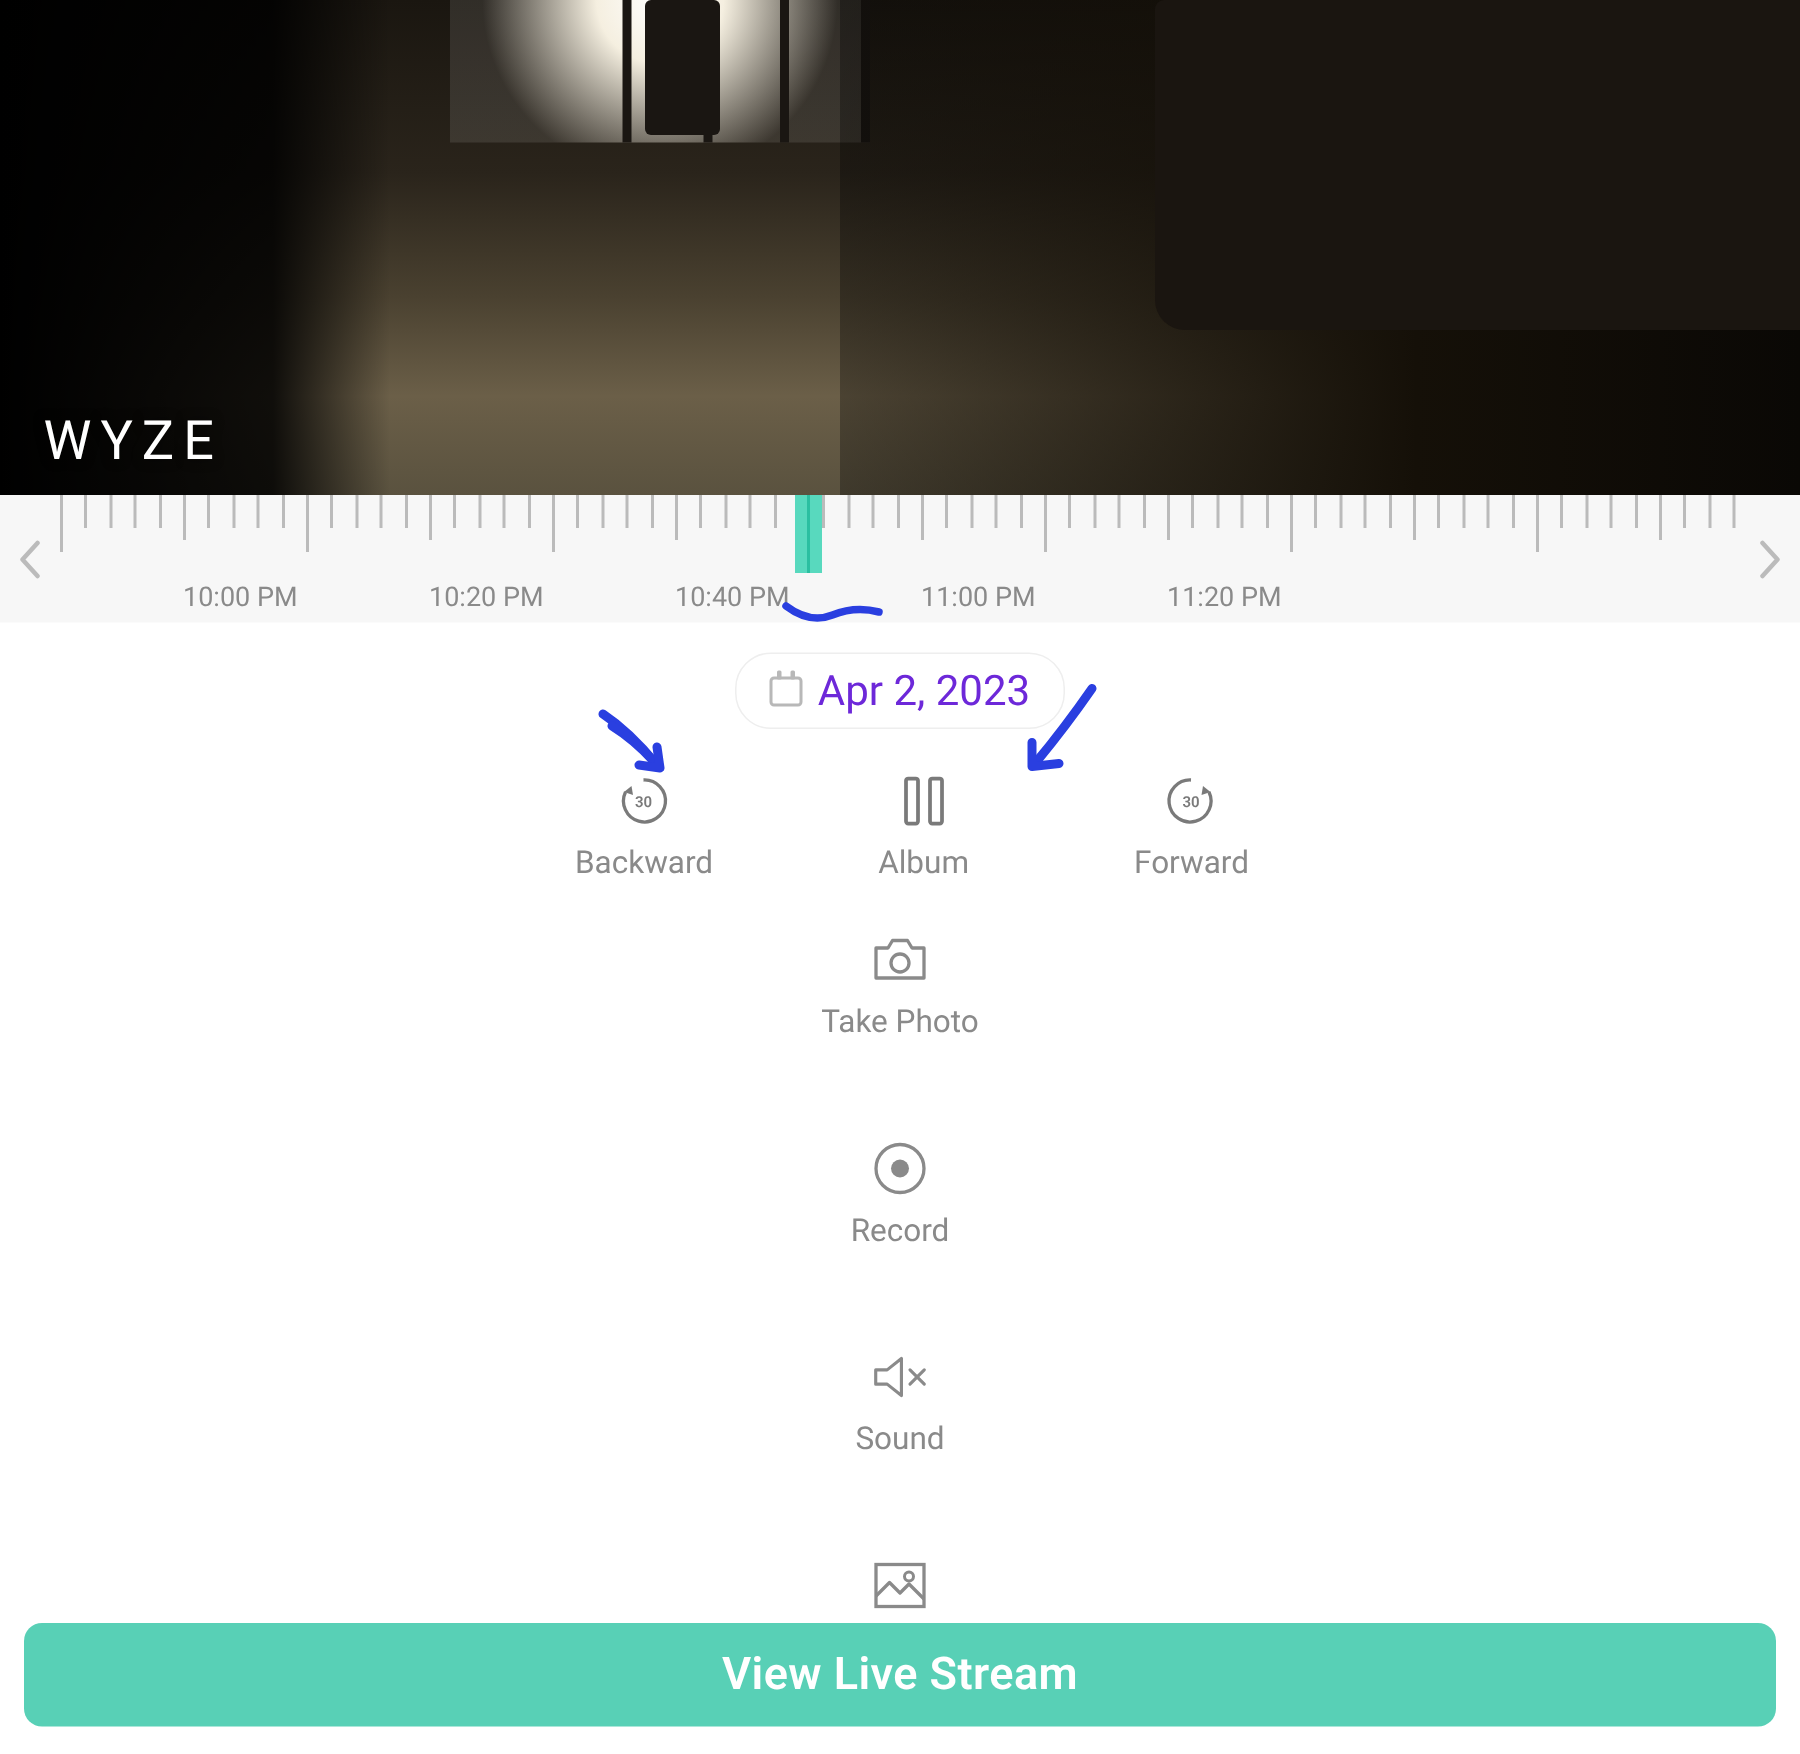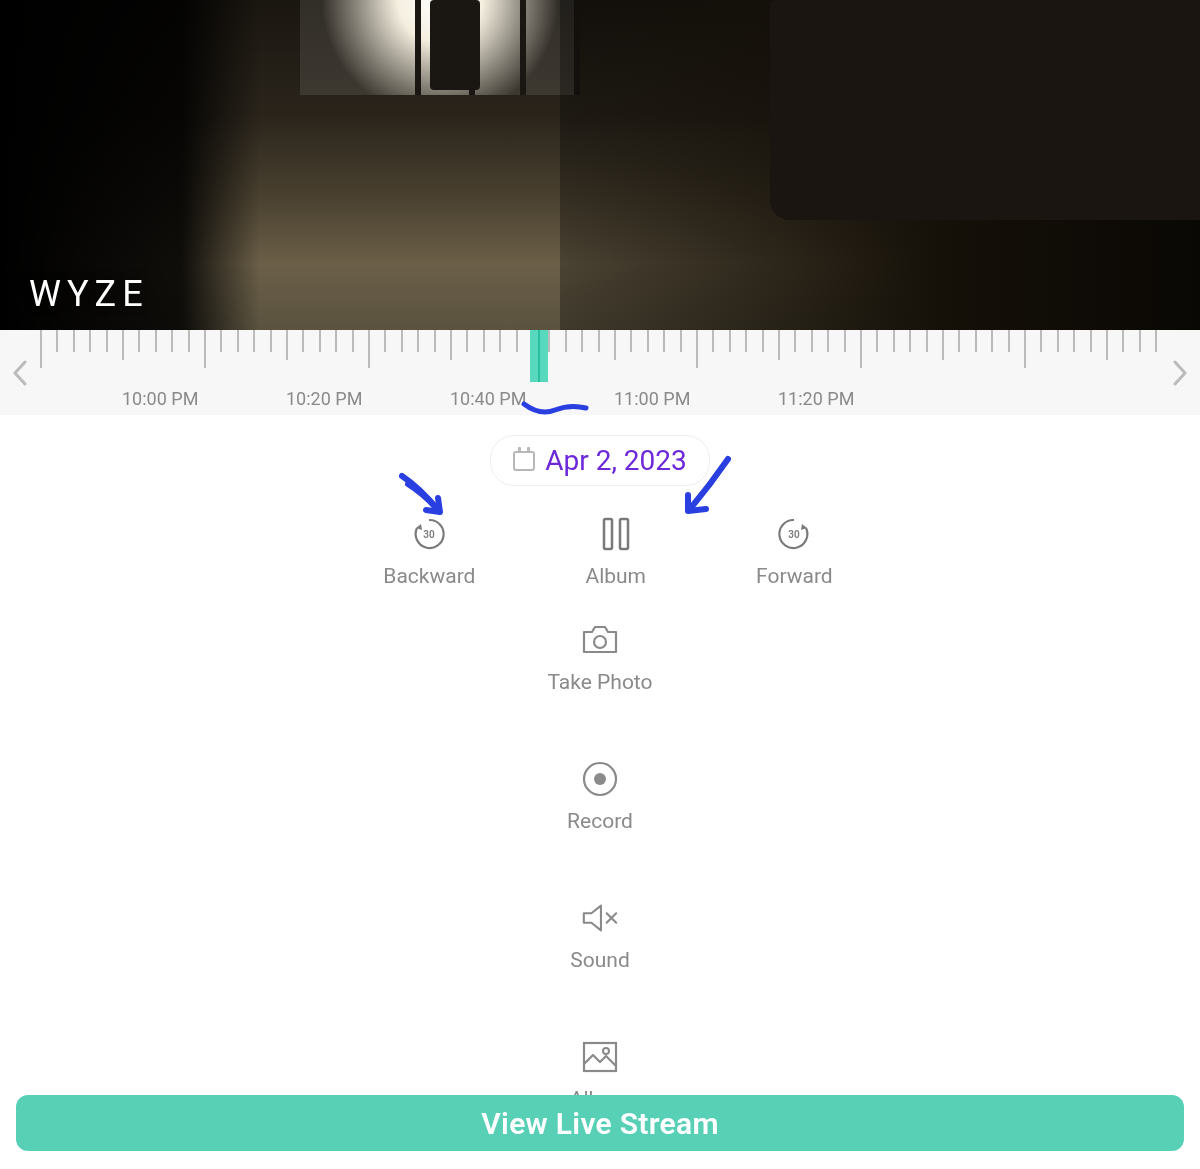--- a/index.html
+++ b/index.html
@@ -158,21 +158,21 @@
   }
 
   
   .anno {
     position: absolute; pointer-events: none;
   }
 
   
   .live-btn {
     position: absolute; left: 16px; right: 16px; bottom: 18px;
-    height: 56px;
+    height: 69px;
     background: #58d0b6;
     border-radius: 12px;
     display: flex; align-items: center; justify-content: center;
     color: #fff; font-size: 30px; font-weight: 600;
     cursor: pointer;
     letter-spacing: 0.3px;
   }
 
   svg { display: block; }
 </style>

